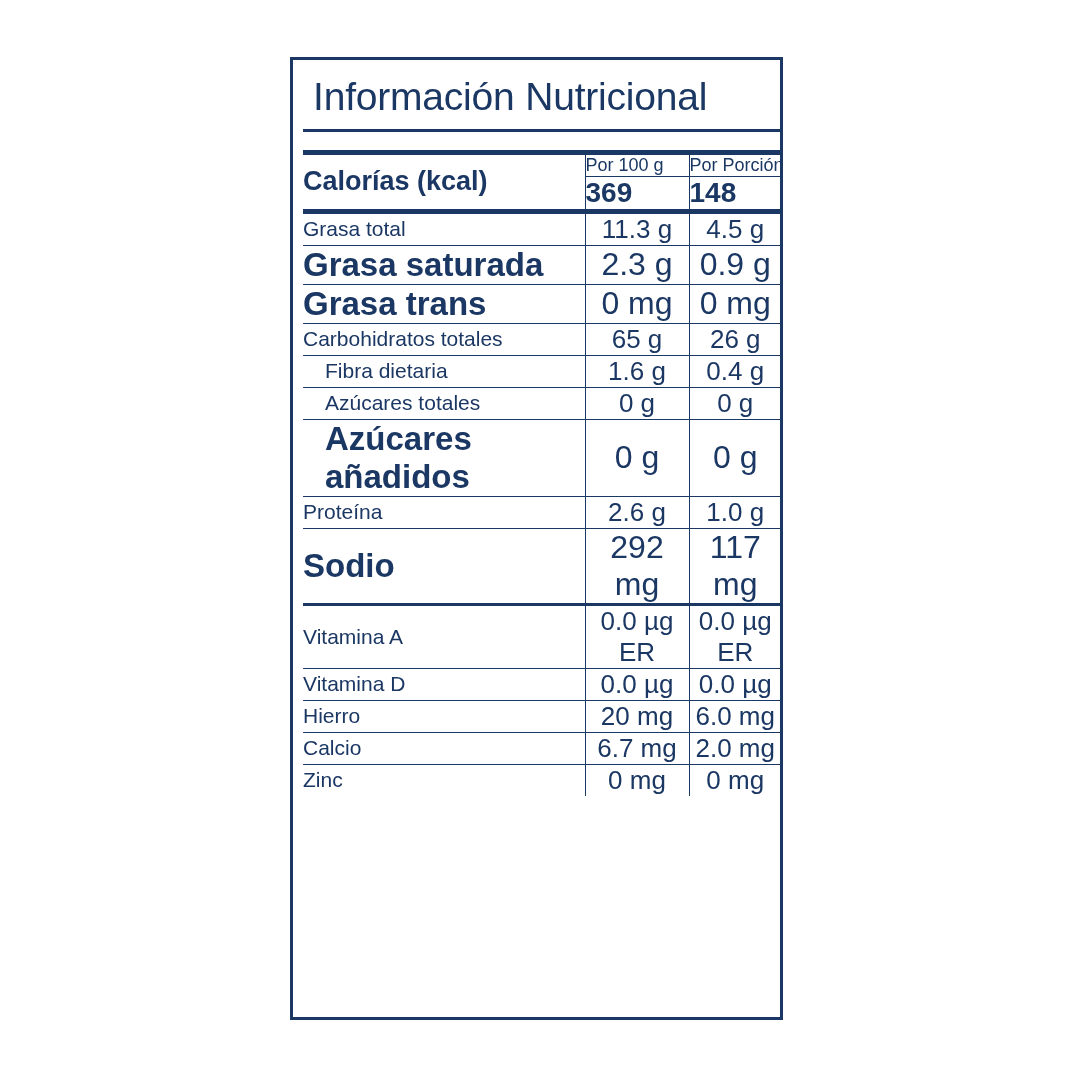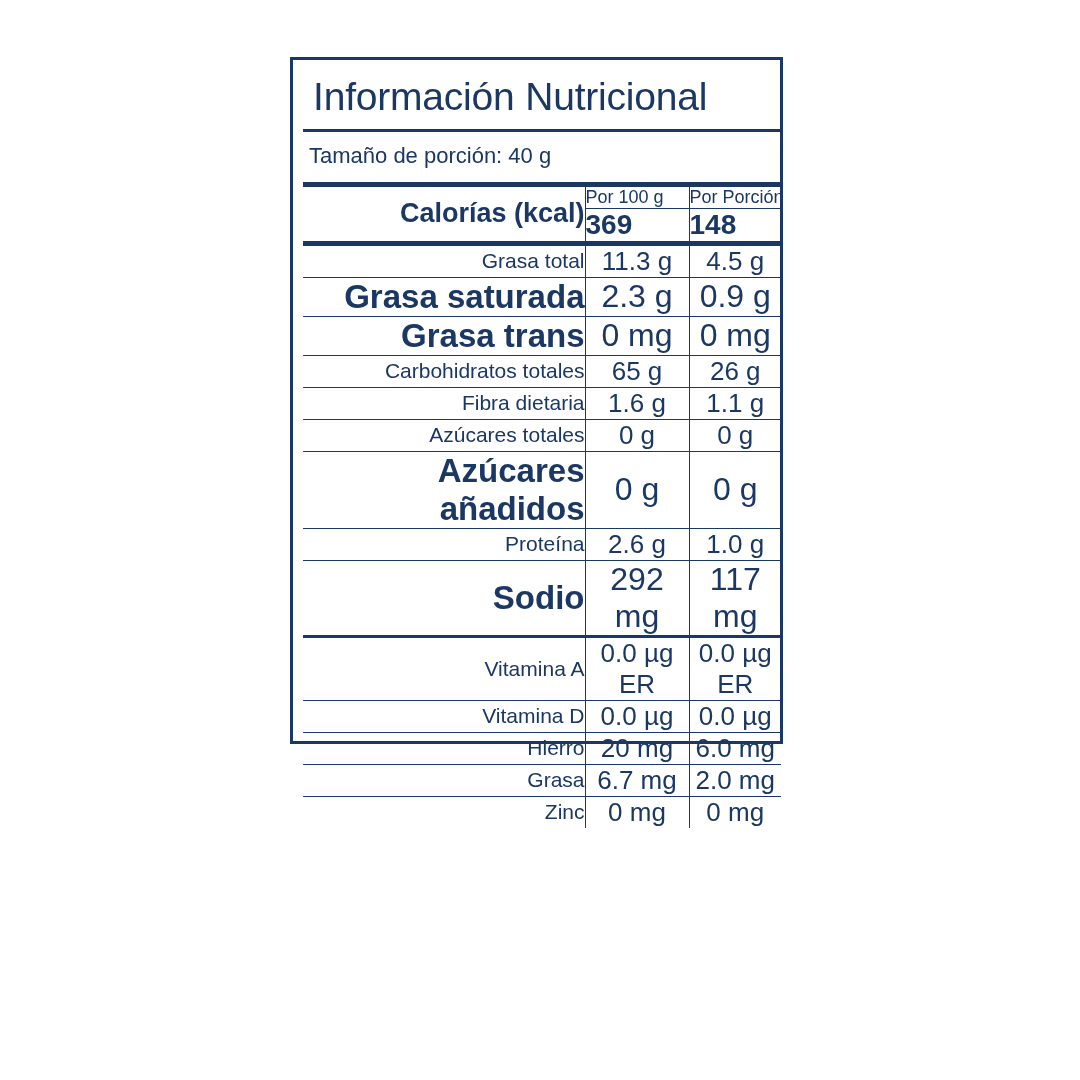--- a/index.html
+++ b/index.html
@@ -14,21 +14,21 @@
     color: #1d3557;
     -webkit-font-smoothing: antialiased;
   }
 
   
   .panel {
     position: absolute;
     left: 290px;
     top: 57px;
     width: 493px;
-    height: 687px;
+    height: 963px;
     box-sizing: border-box;
     border: 3px solid #1b3763;
     background: #ffffff;
   }
 
   .inner {
     position: absolute;
     left: 14px;
     top: 6px;
     width: 466px;
@@ -75,21 +75,20 @@
 
   table.nut td {
     vertical-align: middle;
     padding: 0;
     color: #1b3763;
   }
 
   .lbl {
     padding: 6px 0 6px 6px;
     font-size: 21px;
-    text-align: right;
   }
   .lbl.indent { padding-left: 22px; }
 
   .val {
     text-align: center;
     font-size: 26px;
     padding: 6px 4px;
     border-left: 1.5px solid #1b3763;
   }
 
@@ -125,21 +124,20 @@
 </style>
 </head>
 <body>
 
 <div class="panel">
   <div class="inner">
 
     <div class="title">Información Nutricional</div>
 
     <div class="serving">
-      <div>Tamaño de porción: 40 g</div>
     </div>
 
     <table class="nut">
       <colgroup>
         <col class="c1">
           <col class="c2">
           <col class="c3">
       </colgroup>
       <tbody>
 
@@ -169,21 +167,21 @@
           <td class="val">0 mg</td>
         </tr>
         <tr class="sep">
           <td class="lbl">Carbohidratos totales</td>
           <td class="val">65 g</td>
           <td class="val">26 g</td>
         </tr>
         <tr class="sep">
           <td class="lbl indent">Fibra dietaria</td>
           <td class="val">1.6 g</td>
-          <td class="val">1.1 g</td>
+          <td class="val">0.4 g</td>
         </tr>
         <tr class="sep">
           <td class="lbl indent">Azúcares totales</td>
           <td class="val">0 g</td>
           <td class="val">0 g</td>
         </tr>
         <tr class="sep bold">
           <td class="lbl indent">Azúcares añadidos</td>
           <td class="val">0 g</td>
           <td class="val">0 g</td>
@@ -208,21 +206,21 @@
           <td class="lbl">Vitamina D</td>
           <td class="val">0.0 µg</td>
           <td class="val">0.0 µg</td>
         </tr>
         <tr class="sep">
           <td class="lbl">Hierro</td>
           <td class="val">20 mg</td>
           <td class="val">6.0 mg</td>
         </tr>
         <tr class="sep">
-          <td class="lbl">Grasa</td>
+          <td class="lbl">Calcio</td>
           <td class="val">6.7 mg</td>
           <td class="val">2.0 mg</td>
         </tr>
         <tr class="sep">
           <td class="lbl">Zinc</td>
           <td class="val">0 mg</td>
           <td class="val">0 mg</td>
         </tr>
       </tbody>
     </table>

